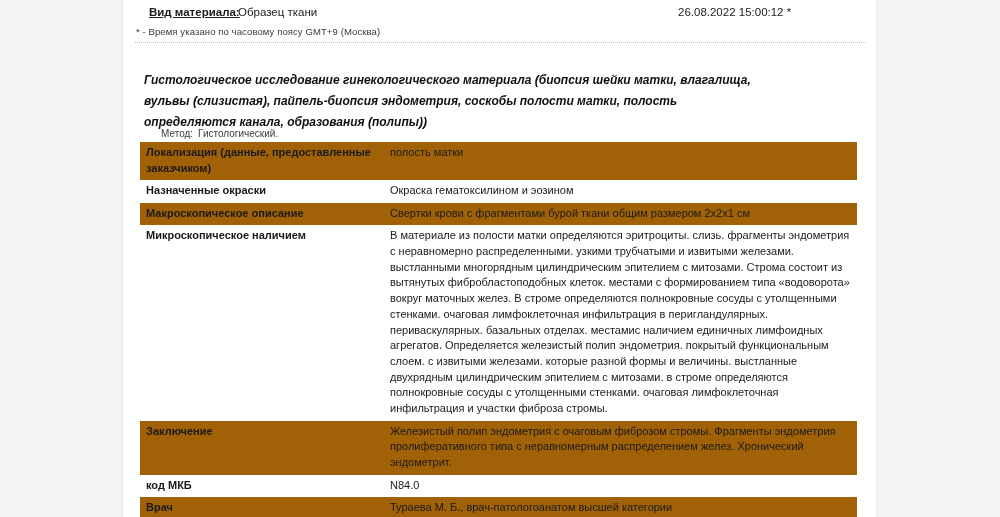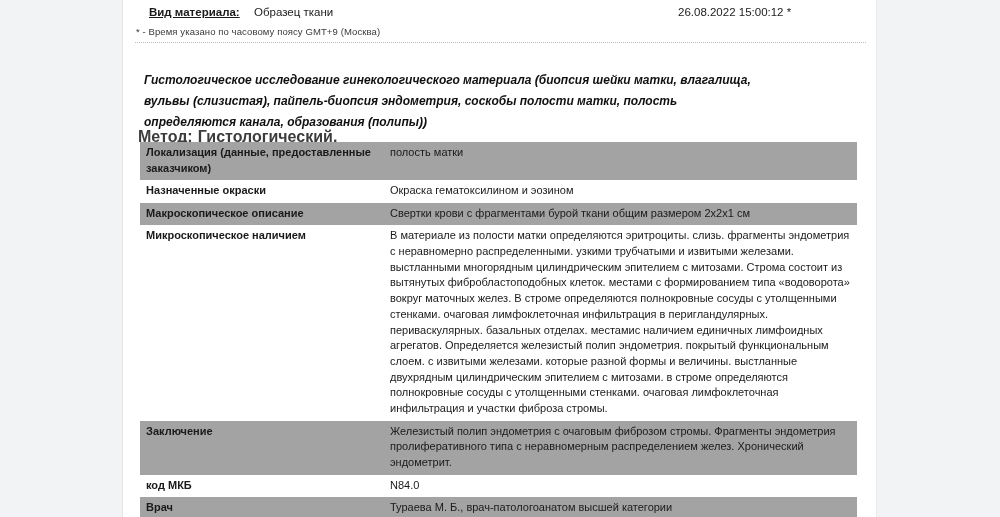--- a/index.html
+++ b/index.html
@@ -51,21 +51,21 @@
     color: #1b1b1b;
   }
   .meta-label {
     font-weight: bold;
   }
   .meta-value {
     font-weight: normal;
     color: #222;
   }
   .m1-label { left: 26px; text-decoration: underline; }
-  .m1-value { left: 131px; }
+  .m1-value { left: 115px; }
   .m2-label { left: 378px; }
   .m2-value { left: 555px; }
 
   
   .footnote {
     position: absolute;
     left: 13px;
     top: 26px;
     font-size: 9.5px;
     color: #3a3a3a;
@@ -89,39 +89,38 @@
     width: 660px;
     font-size: 12px;
     font-weight: bold;
     color: #101010;
     line-height: 21px;
   }
   .study-title span { display: block; font-style: italic; }
 
   .method-line {
     position: absolute;
-    left: 15px;
+    left: 38px;
     top: 128px;
-    font-size: 16px;
+    font-size: 10px;
     color: #3c3c3c;
     white-space: nowrap;
-    font-weight: bold;
   }
   .method-line .mk { margin-right: 5px; }
 
   
   .result-table {
     position: absolute;
     left: 17px;
     top: 142px;
     width: 717px;
     border-collapse: collapse;
     table-layout: fixed;
   }
-  .result-table tr.shaded { background: #a3a3a3; }
+  .result-table tr.shaded { background: #a16207; }
   .result-table tr.plain  { background: #ffffff; }
   .result-table td {
     vertical-align: top;
     padding: 3px 0 4px 0;
     font-size: 11px;
     line-height: 15.6px;
     color: #1a1a1a;
   }
   .result-table td.col-label {
     width: 250px;

